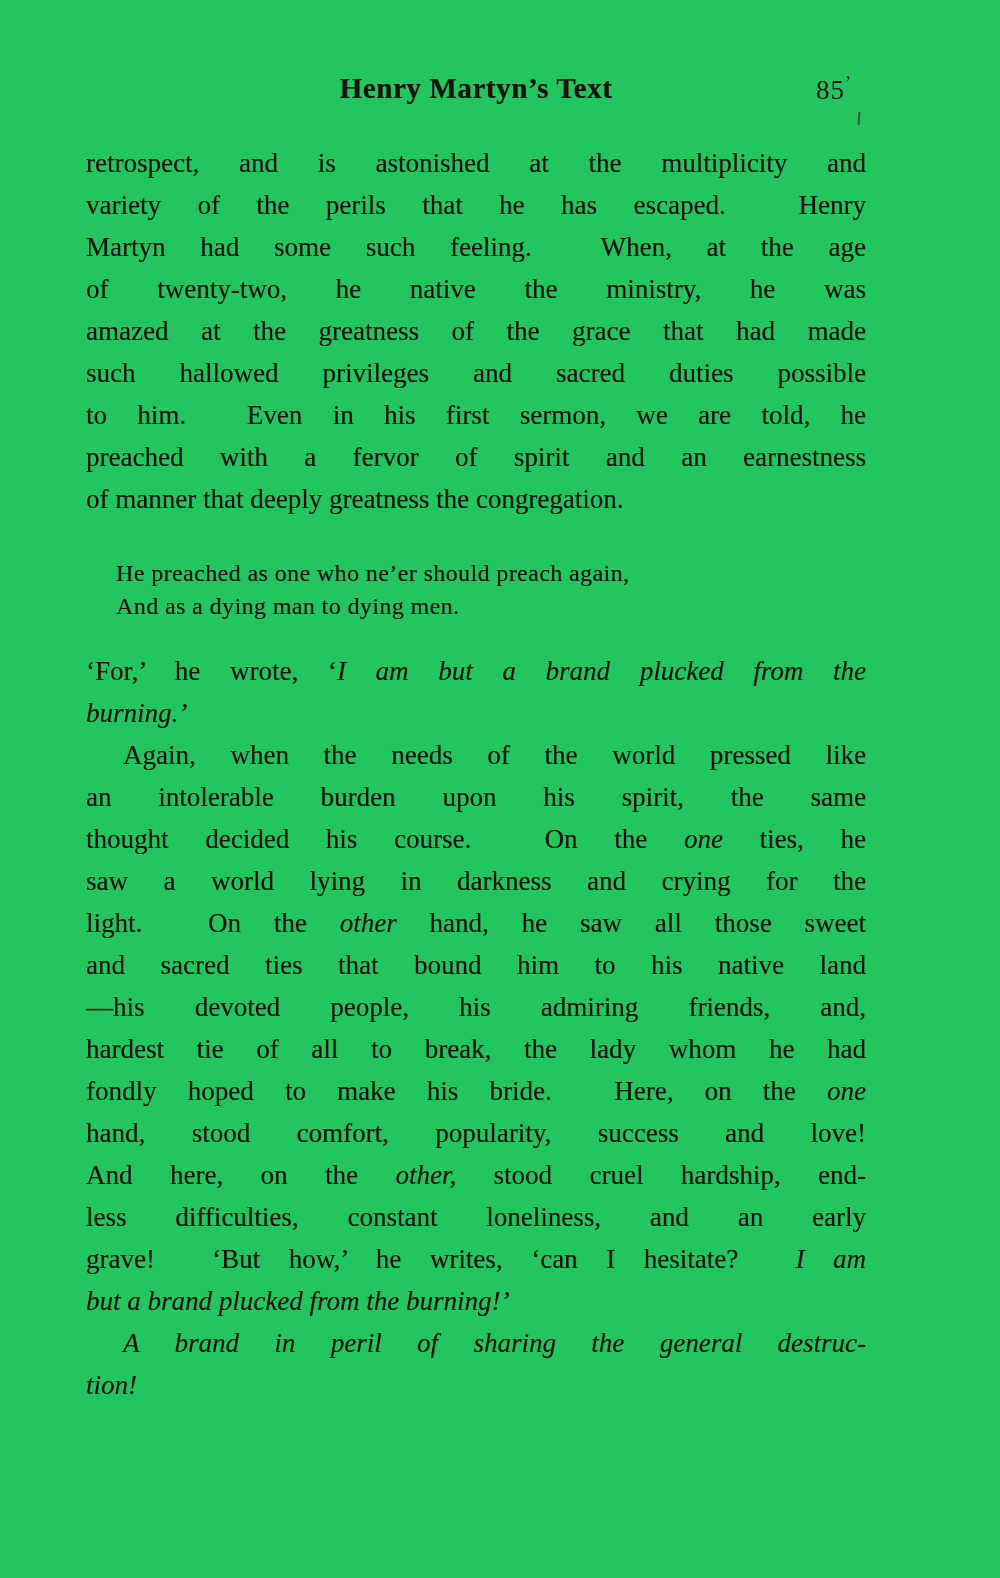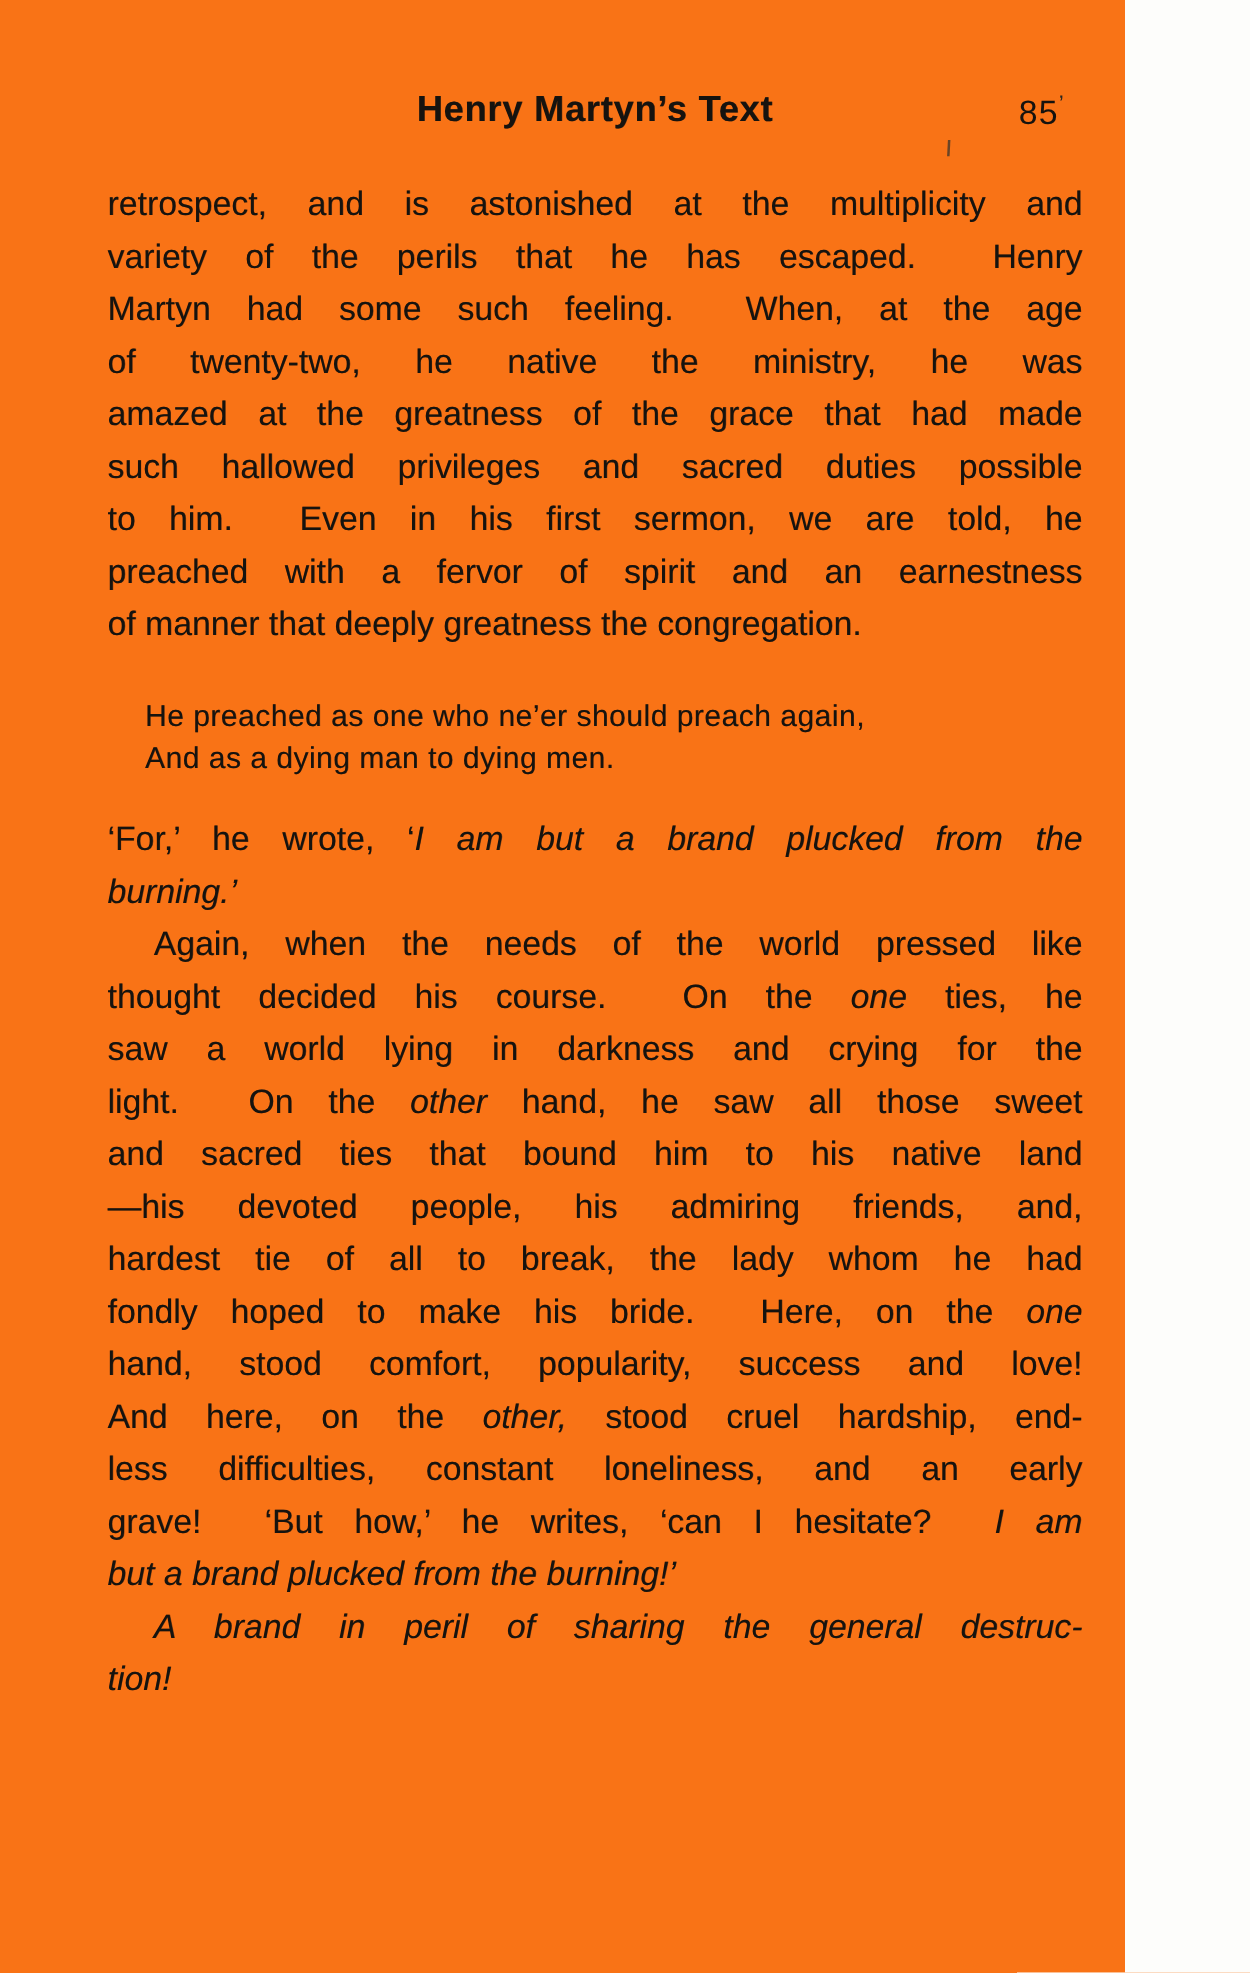--- a/index.html
+++ b/index.html
@@ -1,22 +1,22 @@
 <!DOCTYPE html>
 <html><head>
 <meta charset="utf-8">
 <style>
   html, body { margin: 0; padding: 0; background: #fdfdfb; }
   .page {
     position: relative;
-    width: 900px;
+    width: 1000px;
     height: 1578px;
-    background: #f97316;
+    background: #22c55e;
     overflow: hidden;
-    font-family: Liberation Sans, sans-serif;
+    font-family: Liberation Serif, serif;
     color: #16130f;
   }
   .header {
     position: relative;
     width: 780px;
     margin: 72px 0 0 86px;
     height: 40px;
   }
   .title {
     text-align: center;
@@ -104,20 +104,21 @@
       <div class="block verse">
         <div class="line no-just"><span>He preached as one who ne’er should preach again,</span></div>
         <div class="line no-just"><span>And as a dying man to dying men.</span></div>
       </div>
       <div class="block paragraph">
         <div class="line"><span>‘For,’ he wrote, ‘</span><span class="it">I am but a brand plucked from the</span></div>
         <div class="line no-just"><span class="it">burning.’</span></div>
       </div>
       <div class="block paragraph">
         <div class="line indent"><span>Again, when the needs of the world pressed like</span></div>
+        <div class="line"><span>an intolerable burden upon his spirit, the same</span></div>
         <div class="line"><span>thought decided his course.&nbsp; On the </span><span class="it">one</span><span> ties, he</span></div>
         <div class="line"><span>saw a world lying in darkness and crying for the</span></div>
         <div class="line"><span>light.&nbsp; On the </span><span class="it">other</span><span> hand, he saw all those sweet</span></div>
         <div class="line"><span>and sacred ties that bound him to his native land</span></div>
         <div class="line"><span>—his devoted people, his admiring friends, and,</span></div>
         <div class="line"><span>hardest tie of all to break, the lady whom he had</span></div>
         <div class="line"><span>fondly hoped to make his bride.&nbsp; Here, on the </span><span class="it">one</span></div>
         <div class="line"><span>hand, stood comfort, popularity, success and love!</span></div>
         <div class="line"><span>And here, on the </span><span class="it">other,</span><span> stood cruel hardship, end-</span></div>
         <div class="line"><span>less difficulties, constant loneliness, and an early</span></div>

